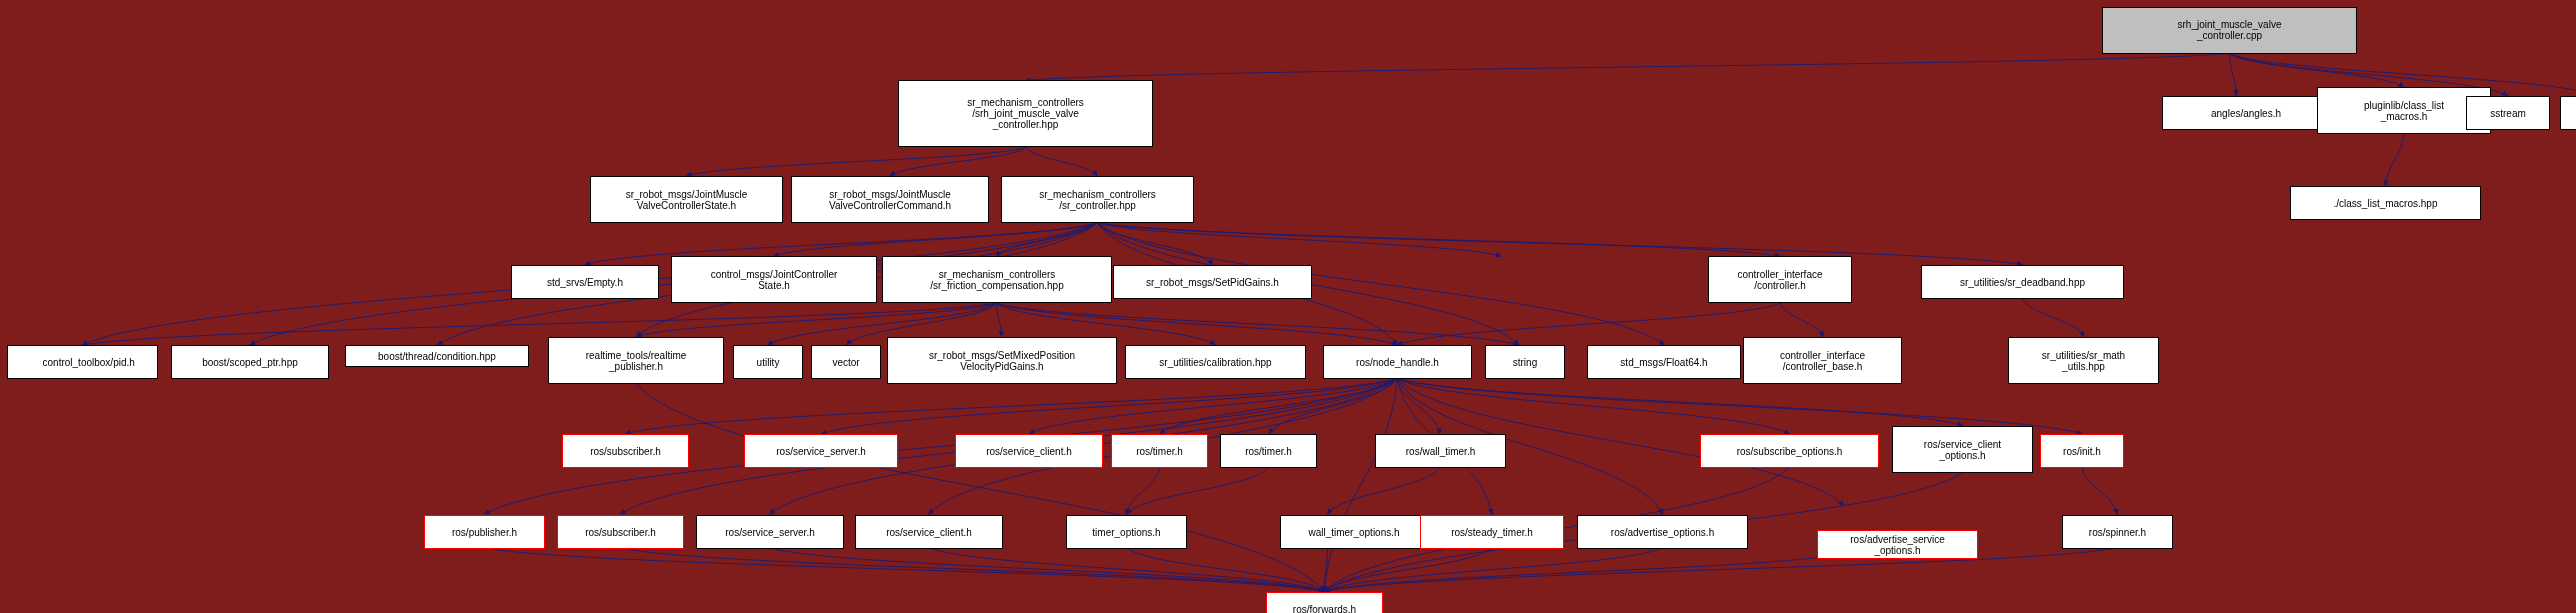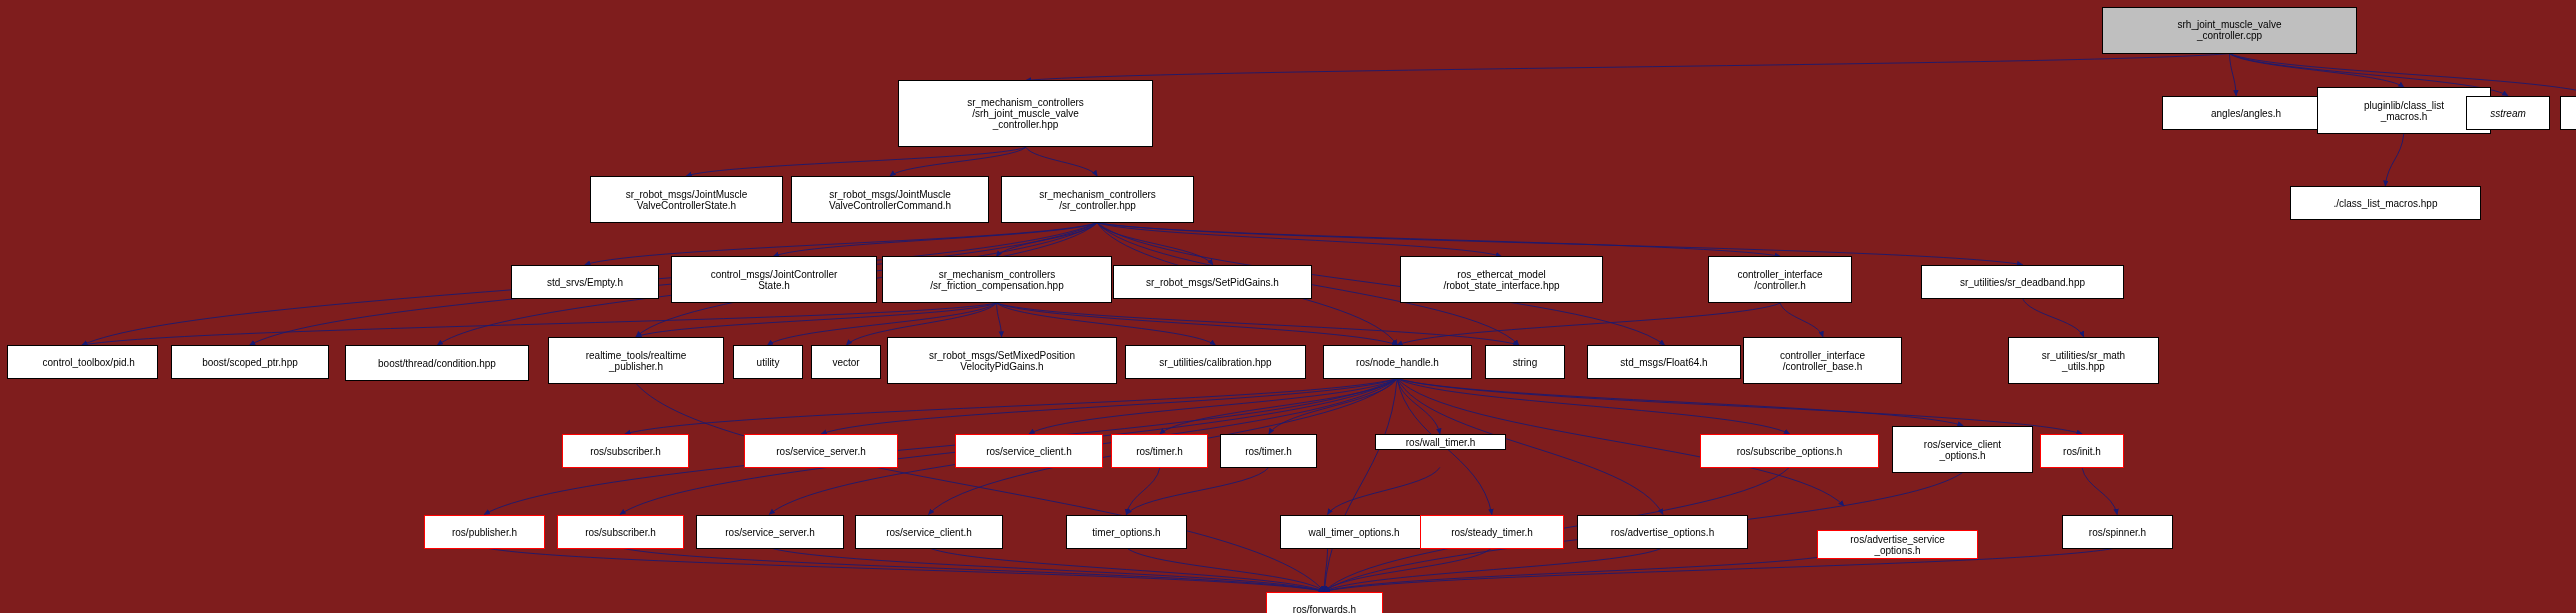--- a/index.html
+++ b/index.html
@@ -127,63 +127,61 @@
       <path d="M2166.35,521.7 C2081.768,580.8075 1546.0819999999999,593.9425000000001 1461.5,653.0500000000001" fill="none" stroke="#191970" stroke-width="1" marker-end="url(#ah)"></path>
     </svg>
 <div class="node root" style="left: 2102px; top: 6.7px; width: 255px; height: 47px;">srh_joint_muscle_valve
 _controller.cpp</div>
     <div class="node" style="left: 898px; top: 80px; width: 255px; height: 67px;">sr_mechanism_controllers
 /srh_joint_muscle_valve
 _controller.hpp</div>
     <div class="node" style="left: 2162px; top: 96px; width: 168px; height: 34px;">angles/angles.h</div>
     <div class="node" style="left: 2317px; top: 87px; width: 174px; height: 47px;">pluginlib/class_list
 _macros.h</div>
-    <div class="node" style="left: 2466px; top: 96px; width: 84px; height: 34px; font-style: italic;">sstream</div>
+    <div class="node" style="left: 2466px; top: 96px; width: 84px; height: 34px;">sstream</div>
     <div class="node" style="left: 2560px; top: 96px; width: 74px; height: 34px;">math.h</div>
     <div class="node" style="left: 2290px; top: 186px; width: 191px; height: 34px;">./class_list_macros.hpp</div>
     <div class="node" style="left: 590px; top: 176px; width: 193px; height: 47px;">sr_robot_msgs/JointMuscle
 ValveControllerState.h</div>
     <div class="node" style="left: 791px; top: 176px; width: 198px; height: 47px;">sr_robot_msgs/JointMuscle
 ValveControllerCommand.h</div>
     <div class="node" style="left: 1001px; top: 176px; width: 193px; height: 47px;">sr_mechanism_controllers
 /sr_controller.hpp</div>
     <div class="node" style="left: 511px; top: 265px; width: 148px; height: 34px;">std_srvs/Empty.h</div>
     <div class="node" style="left: 671px; top: 256px; width: 206px; height: 47px;">control_msgs/JointController
 State.h</div>
     <div class="node" style="left: 882px; top: 256px; width: 230px; height: 47px;">sr_mechanism_controllers
 /sr_friction_compensation.hpp</div>
     <div class="node" style="left: 1113px; top: 265px; width: 199px; height: 34px;">sr_robot_msgs/SetPidGains.h</div>
-    <div class="node" style="left: 1400px; top: 256px; width: 203px; height: 47px;">ros_ethercat_model
-/robot_state_interface.hpp</div>
     <div class="node" style="left: 1708px; top: 256px; width: 144px; height: 47px;">controller_interface
 /controller.h</div>
     <div class="node" style="left: 1921px; top: 265px; width: 203px; height: 34px;">sr_utilities/sr_deadband.hpp</div>
     <div class="node" style="left: 6.7px; top: 345px; width: 151px; height: 34px; padding-left: 13px;">control_toolbox/pid.h</div>
     <div class="node" style="left: 171px; top: 345px; width: 158px; height: 34px;">boost/scoped_ptr.hpp</div>
-    <div class="node" style="left: 345px; top: 345px; width: 184px; height: 36px;">boost/thread/condition.hpp</div>
+    <div class="node" style="left: 345px; top: 345px; width: 184px; height: 22px;">boost/thread/condition.hpp</div>
     <div class="node" style="left: 548px; top: 337px; width: 176px; height: 47px;">realtime_tools/realtime
 _publisher.h</div>
     <div class="node" style="left: 733px; top: 345px; width: 70px; height: 34px;">utility</div>
     <div class="node" style="left: 811px; top: 345px; width: 70px; height: 34px;">vector</div>
     <div class="node" style="left: 887px; top: 337px; width: 230px; height: 47px;">sr_robot_msgs/SetMixedPosition
 VelocityPidGains.h</div>
     <div class="node" style="left: 1125px; top: 345px; width: 181px; height: 34px;">sr_utilities/calibration.hpp</div>
     <div class="node" style="left: 1323px; top: 345px; width: 149px; height: 34px;">ros/node_handle.h</div>
     <div class="node" style="left: 1485px; top: 345px; width: 80px; height: 34px;">string</div>
     <div class="node" style="left: 1587px; top: 345px; width: 154px; height: 34px;">std_msgs/Float64.h</div>
     <div class="node" style="left: 1743px; top: 337px; width: 159px; height: 47px;">controller_interface
 /controller_base.h</div>
     <div class="node" style="left: 2008px; top: 337px; width: 151px; height: 47px;">sr_utilities/sr_math
 _utils.hpp</div>
     <div class="node red" style="left: 562px; top: 434px; width: 127px; height: 34px;">ros/subscriber.h</div>
     <div class="node red" style="left: 744px; top: 434px; width: 154px; height: 34px;">ros/service_server.h</div>
     <div class="node red" style="left: 955px; top: 434px; width: 148px; height: 34px;">ros/service_client.h</div>
     <div class="node red" style="left: 1111px; top: 434px; width: 97px; height: 34px;">ros/timer.h</div>
     <div class="node" style="left: 1220px; top: 434px; width: 97px; height: 34px;">ros/timer.h</div>
-    <div class="node" style="left: 1375px; top: 434px; width: 131px; height: 16px;">ros/wall_timer.h</div>
+    <div class="node" style="left: 1375px; top: 434px; width: 131px; height: 34px;">ros/wall_timer.h</div>
     <div class="node red" style="left: 1700px; top: 434px; width: 179px; height: 34px;">ros/subscribe_options.h</div>
     <div class="node" style="left: 1892px; top: 426px; width: 141px; height: 47px;">ros/service_client
 _options.h</div>
     <div class="node red" style="left: 2040px; top: 434px; width: 84px; height: 34px;">ros/init.h</div>
     <div class="node red" style="left: 424px; top: 515px; width: 121px; height: 34px;">ros/publisher.h</div>
     <div class="node red" style="left: 557px; top: 515px; width: 127px; height: 34px;">ros/subscriber.h</div>
     <div class="node" style="left: 696px; top: 515px; width: 148px; height: 34px;">ros/service_server.h</div>
     <div class="node" style="left: 855px; top: 515px; width: 148px; height: 34px;">ros/service_client.h</div>
     <div class="node" style="left: 1066px; top: 515px; width: 121px; height: 34px;">timer_options.h</div>
     <div class="node" style="left: 1254px; top: 515px; width: 148px; height: 34px; margin-left: 26px;">wall_timer_options.h</div>

